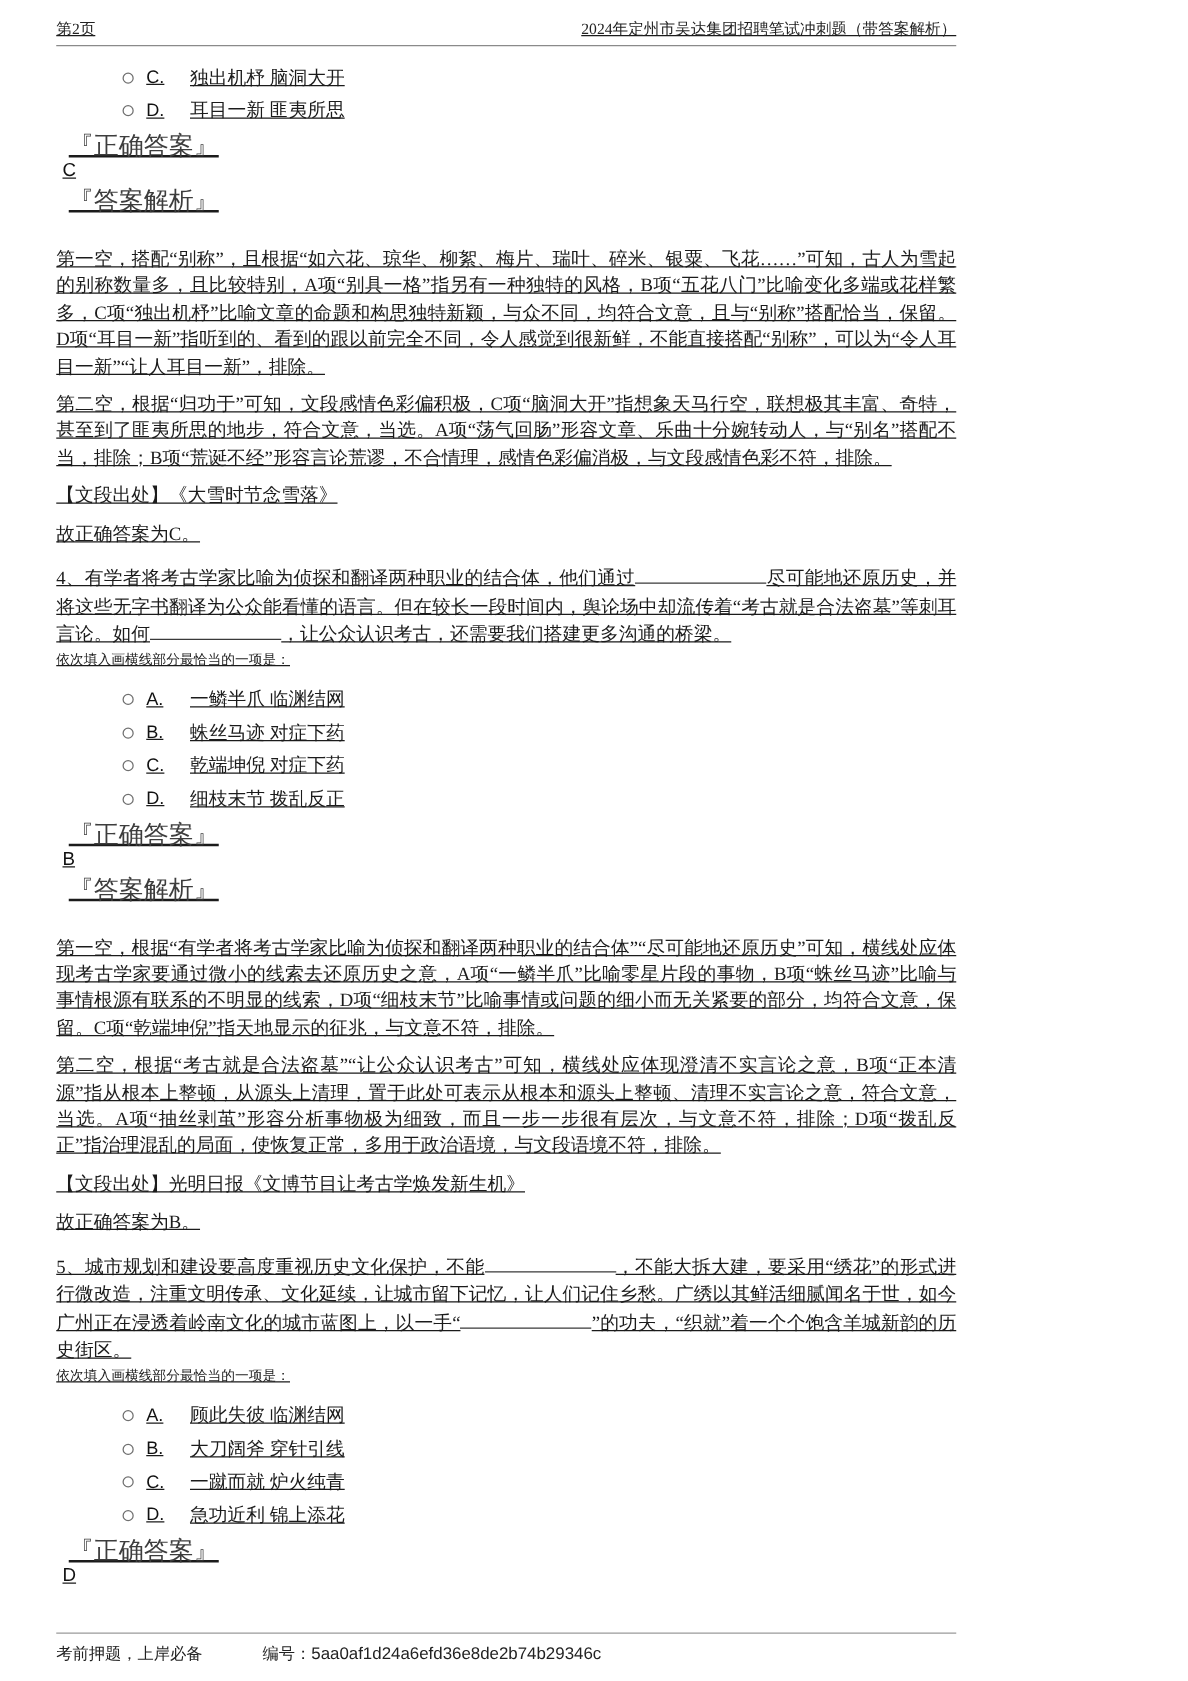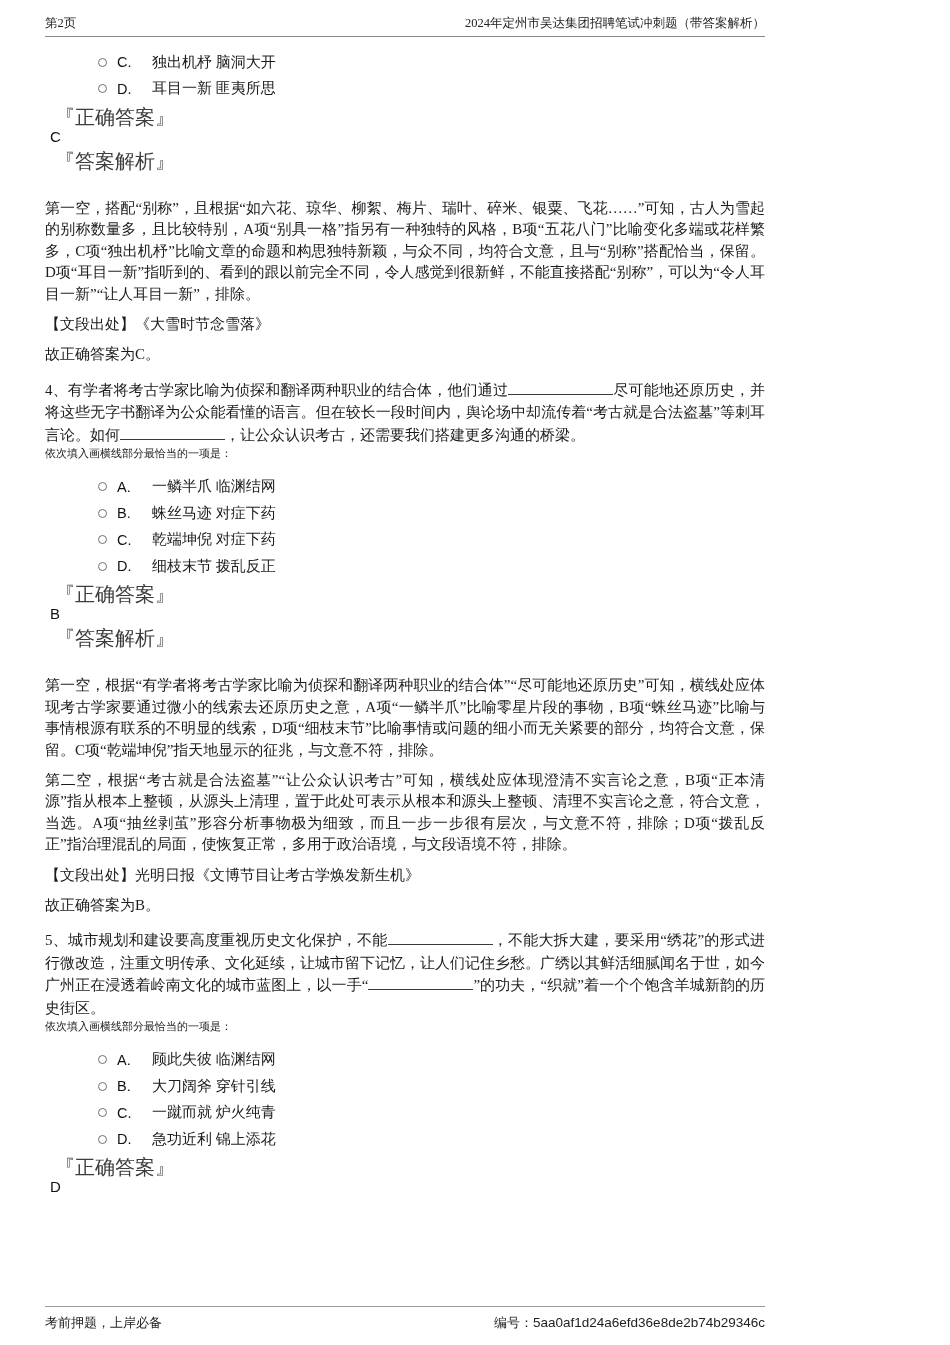--- a/index.html
+++ b/index.html
@@ -4,20 +4,21 @@
 <style>
   * { margin:0; padding:0; box-sizing:border-box; }
   html,body { background:#fff; }
   .page {
     position:relative;
     width:810px; height:1345px;
     background:#ffffff;
     color:#1b1b1b;
     font-family:"Liberation Serif","DejaVu Serif",serif;
     overflow:hidden;
+    text-decoration:underline;
   }
   .content { padding:16px 45px 0 45px; }
 
   
   .hdr { display:flex; justify-content:space-between; align-items:flex-end;
          font-size:12.5px; color:#222; line-height:15px; }
   .hdr-rule { border:none; border-top:1px solid #8a8a8a; margin-top:5px; }
 
   
   .opts { margin-top:12px; }
@@ -39,22 +40,22 @@
   p.stem { font-size:15px; line-height:22.5px; text-align:justify; margin-top:13px; }
   p.prompt { font-size:11px; }
   .blank { display:inline-block; width:105px; height:13px;
            border-bottom:1px solid #3a3a3a; vertical-align:baseline; }
 
   .q-section { margin-top:4px; }
 
   
   .footer { position:absolute; left:45px; right:45px; bottom:13px; }
   .footer-rule { border:none; border-top:1px solid #9a9a9a; }
-  .footer-row { display:flex; justify-content:space-between; padding-top:7px;
-                font-size:13px; color:#222; }
+  .footer-row { display:flex; padding-top:7px;
+                font-size:13px; color:#222;gap:48px; }
   .serial-num { font-family:"Liberation Sans","DejaVu Sans",sans-serif; font-size:13.5px; }
 </style>
 </head>
 <body>
 
 <div class="page">
   <div class="content">
 
     <div class="hdr">
       <span>第2页</span>
@@ -72,20 +73,21 @@
         <div class="opt">
           <span class="radio"></span>
           <span class="opt-letter">D.</span>
           <span class="opt-text">耳目一新 匪夷所思</span>
         </div>
       </div>
       <div class="ans-label">『正确答案』</div>
       <div class="ans-letter">C</div>
       <div class="ans-label">『答案解析』</div>
       <p class="body first-analysis">第一空，搭配“别称”，且根据“如六花、琼华、柳絮、梅片、瑞叶、碎米、银粟、飞花……”可知，古人为雪起的别称数量多，且比较特别，A项“别具一格”指另有一种独特的风格，B项“五花八门”比喻变化多端或花样繁多，C项“独出机杼”比喻文章的命题和构思独特新颖，与众不同，均符合文意，且与“别称”搭配恰当，保留。D项“耳目一新”指听到的、看到的跟以前完全不同，令人感觉到很新鲜，不能直接搭配“别称”，可以为“令人耳目一新”“让人耳目一新”，排除。</p>
+      <p class="body">第二空，根据“归功于”可知，文段感情色彩偏积极，C项“脑洞大开”指想象天马行空，联想极其丰富、奇特，甚至到了匪夷所思的地步，符合文意，当选。A项“荡气回肠”形容文章、乐曲十分婉转动人，与“别名”搭配不当，排除；B项“荒诞不经”形容言论荒谬，不合情理，感情色彩偏消极，与文段感情色彩不符，排除。</p>
       <p class="body">【文段出处】《大雪时节念雪落》</p>
       <p class="body">故正确答案为C。</p>
     </section>
 
     <section class="q-section">
       <p class="stem"><span>4、有学者将考古学家比喻为侦探和翻译两种职业的结合体，他们通过</span><span class="blank"></span><span>尽可能地还原历史，并将这些无字书翻译为公众能看懂的语言。但在较长一段时间内，舆论场中却流传着“考古就是合法盗墓”等刺耳言论。如何</span><span class="blank"></span><span>，让公众认识考古，还需要我们搭建更多沟通的桥梁。</span></p>
       <p class="prompt">依次填入画横线部分最恰当的一项是：</p>
       <div class="opts">
         <div class="opt">
           <span class="radio"></span>

